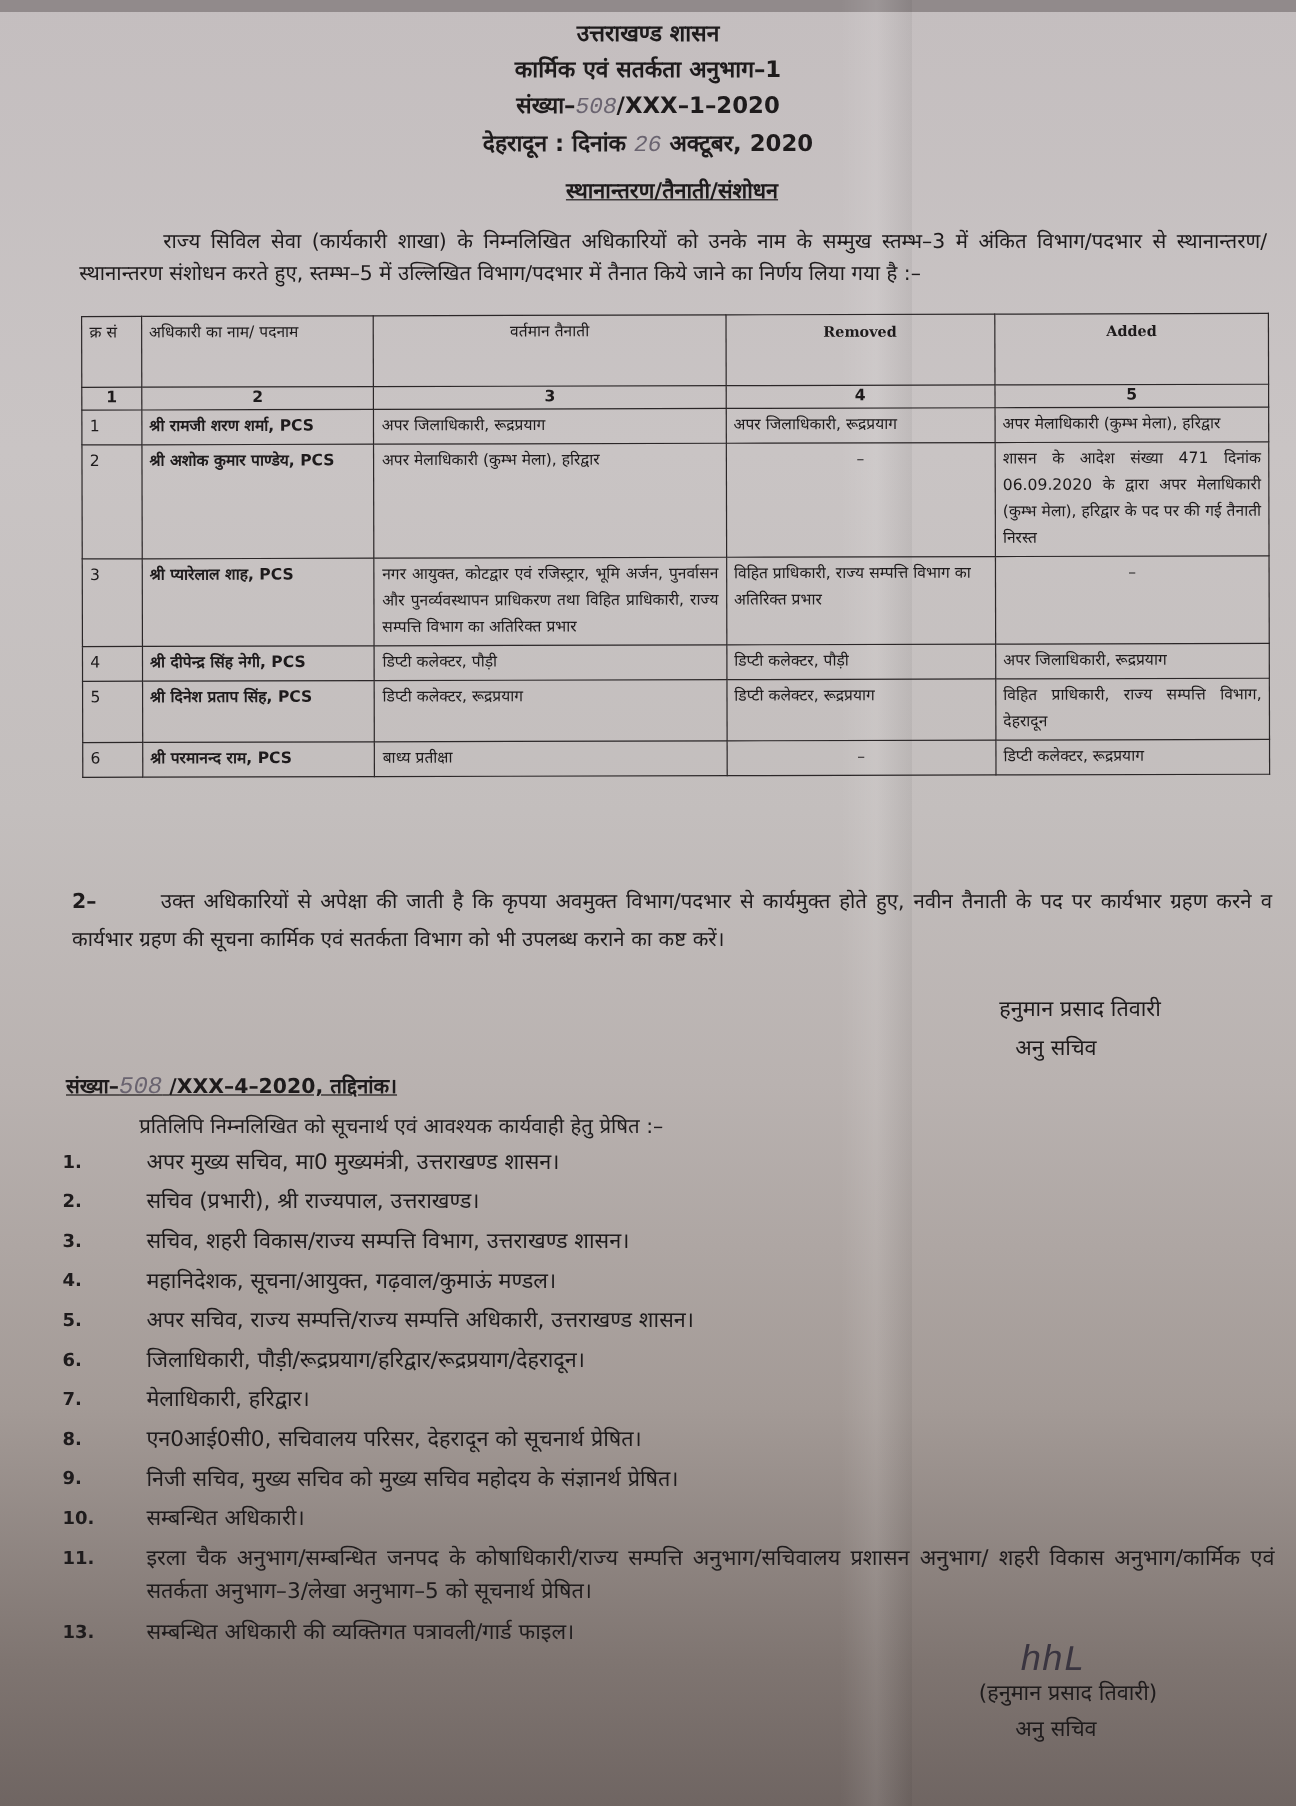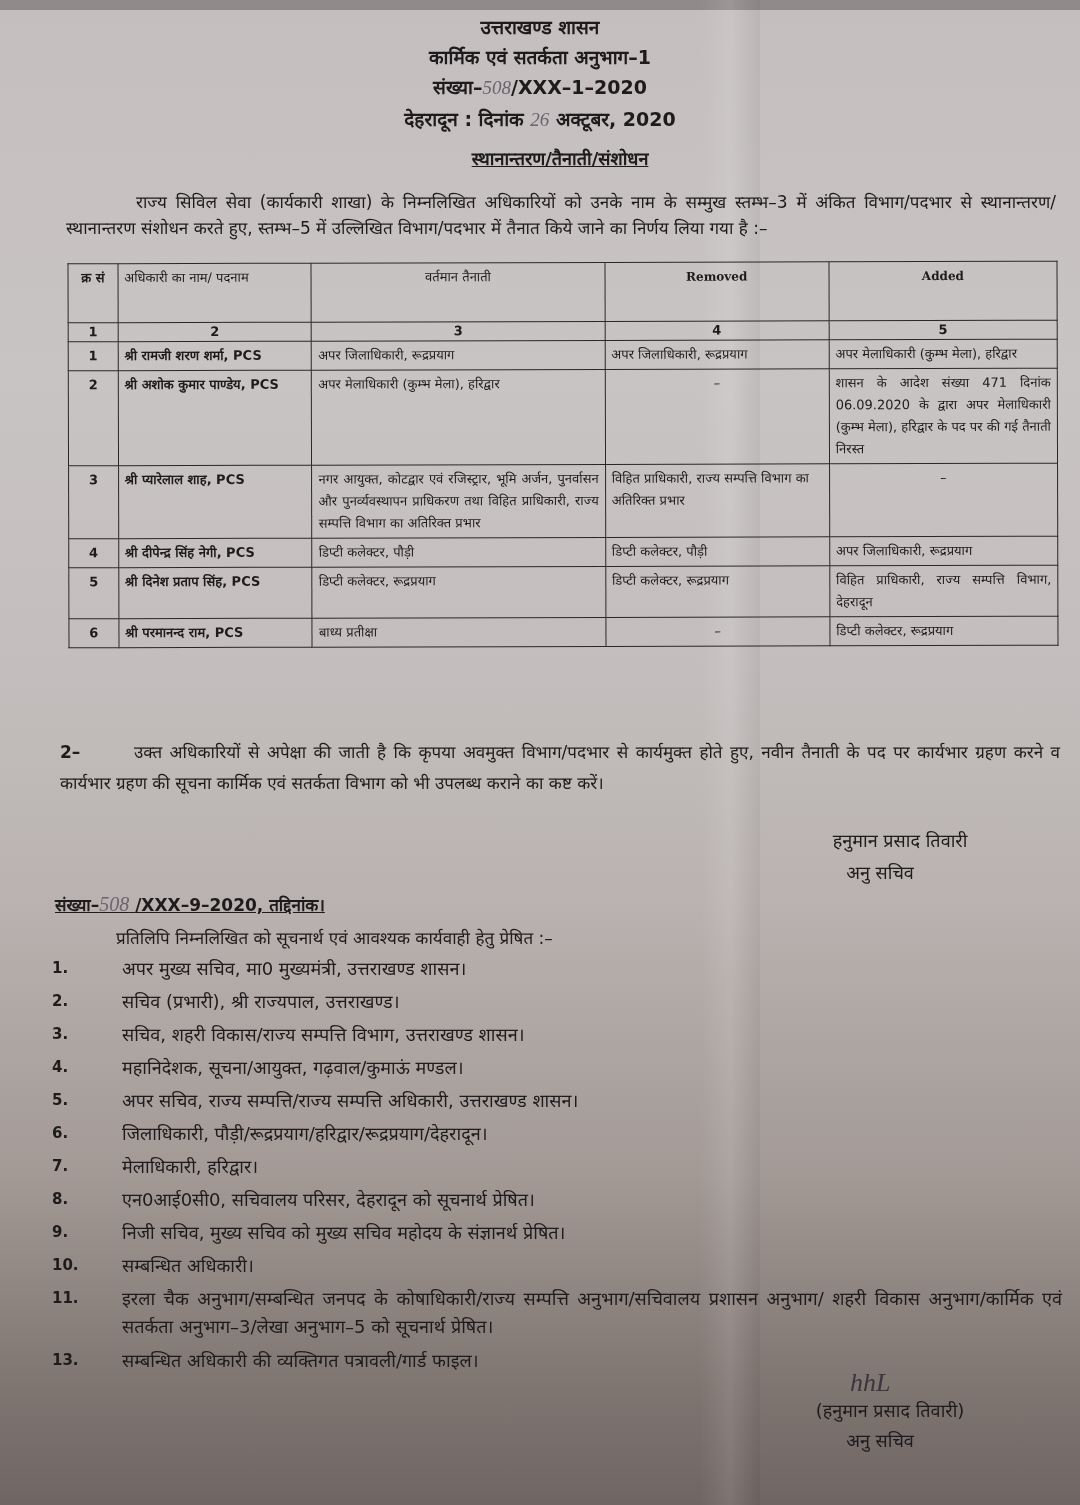--- a/index.html
+++ b/index.html
@@ -8,26 +8,26 @@
     font-family:"DejaVu Sans","Liberation Sans",sans-serif;
     color:#1e1b1c;
     background:linear-gradient(180deg,#c4bebf 0%,#c9c4c4 25%,#c3bebd 45%,#b9b2b0 60%,#a39a96 78%,#7f7571 92%,#6f6562 100%);
   }
   .topbar{position:absolute;left:0;top:0;width:1080px;height:10px;background:#918a8b;}
   .fold{position:absolute;top:0;bottom:0;width:60px;left:700px;
     background:linear-gradient(90deg,rgba(255,255,255,0) 0%,rgba(255,255,255,0.10) 50%,rgba(0,0,0,0.05) 100%);}
   .abs{position:absolute;}
   .center{text-align:center;}
   .hdr{left:0;width:1080px;font-weight:bold;font-size:19px;}
-  .hand{font-family:Liberation Serif, serif;font-style:italic;color:#6a6470;font-weight:normal;}
+  .hand{font-family:Liberation Mono, monospace;font-style:italic;color:#6a6470;font-weight:normal;}
   .title-ul{text-decoration:underline;}
   .para{font-size:17px;line-height:26px;margin-top:13px;}
   table.post{position:absolute;left:68px;top:262px;width:990px;border-collapse:collapse;font-size:13px;transform:rotate(-0.15deg);}
   table.post td{border:1.5px solid #2b2728;vertical-align:top;padding:3px 6px;line-height:22px;}
-  table.post td.num{text-align:center;width:36px;font-weight:bold;}
+  table.post td.num{width:36px;font-weight:normal;}
   table.post td.name{width:178px;font-weight:bold;}
   table.post td.cur{width:276px;}
   table.post td.rem{width:208px;}
   table.post td.add{width:212px;text-align:justify;}
   table.post .hrow td{height:52px;}
   table.post .hrow td.c{text-align:center;}
   table.post .en{font-family:"DejaVu Serif",serif;font-weight:bold;font-size:12px;}
   table.post .idx td{text-align:center;font-weight:bold;height:14px;line-height:16px;padding:1px 6px;}
   .dash{text-align:center;}
   .sig{font-size:18px;}
@@ -119,21 +119,21 @@
   </table>
 
 <div class="abs para" style="left:60px;top:724px;width:1000px;font-size:17px;line-height:31px;text-align:justify;">
   <span style="font-weight:bold;display:inline-block;width:74px;">2–</span><span>उक्त अधिकारियों से अपेक्षा की जाती है कि कृपया अवमुक्त विभाग/पदभार से कार्यमुक्त होते हुए, नवीन तैनाती के पद पर कार्यभार ग्रहण करने व कार्यभार ग्रहण की सूचना कार्मिक एवं सतर्कता विभाग को भी उपलब्ध कराने का कष्ट करें।</span>
 </div>
 
 <div class="abs sig center" style="left:780px;top:828px;width:240px;">हनुमान प्रसाद तिवारी</div>
 <div class="abs sig center" style="left:780px;top:860px;width:200px;">अनु सचिव</div>
 
 <div class="abs" style="left:55px;top:893px;font-size:17px;font-weight:bold;text-decoration:underline;">
-  <span>संख्या–</span><span class="hand" style="font-size:20px;">508</span>&nbsp;<span>/XXX–9–2020, तद्दिनांक।</span>
+  <span>संख्या–</span><span class="hand" style="font-size:20px;">508</span>&nbsp;<span>/XXX–4–2020, तद्दिनांक।</span>
 </div>
 <div class="abs" style="left:116px;top:926px;font-size:17px;">प्रतिलिपि निम्नलिखित को सूचनार्थ एवं आवश्यक कार्यवाही हेतु प्रेषित :–</div>
 
 <div class="cc-list">
   <div class="cc-item">
       <span class="n">1.</span>
       <span class="t">अपर मुख्य सचिव, मा0 मुख्यमंत्री, उत्तराखण्ड शासन।</span>
     </div>
   <div class="cc-item">
       <span class="n">2.</span>
@@ -174,15 +174,15 @@
   <div class="cc-item two">
       <span class="n">11.</span>
       <span class="t" style="text-align:justify;">इरला चैक अनुभाग/सम्बन्धित जनपद के कोषाधिकारी/राज्य सम्पत्ति अनुभाग/सचिवालय प्रशासन अनुभाग/ शहरी विकास अनुभाग/कार्मिक एवं सतर्कता अनुभाग–3/लेखा अनुभाग–5 को सूचनार्थ प्रेषित।</span>
     </div>
   <div class="cc-item">
       <span class="n">13.</span>
       <span class="t">सम्बन्धित अधिकारी की व्यक्तिगत पत्रावली/गार्ड फाइल।</span>
     </div>
 </div>
 
-<div class="abs hand" style="left:850px;top:1368px;font-size:26px;color:#3a3540;">hhL</div>
+<div class="abs hand" style="left:850px;top:1368px;font-size:30px;color:#3a3540;">hhL</div>
 <div class="abs sig center" style="left:780px;top:1398px;width:220px;">(हनुमान प्रसाद तिवारी)</div>
 <div class="abs sig center" style="left:780px;top:1428px;width:200px;">अनु सचिव</div>
 
 </body></html>

